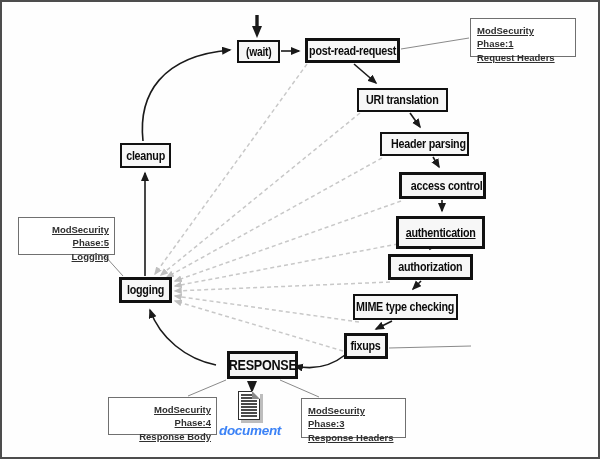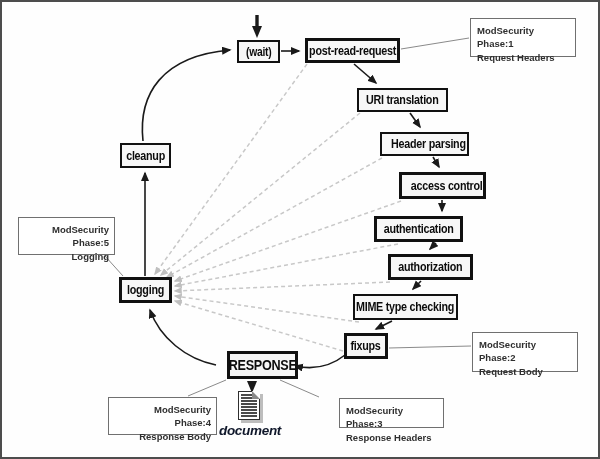--- a/index.html
+++ b/index.html
@@ -29,41 +29,41 @@
     font-weight:bold;font-size:12.5px;color:#0c0c0c;white-space:nowrap;
   }
   .node.thick{border-width:3px;}
   .nl{display:inline-block;transform:scaleX(0.86);letter-spacing:-0.3px;}
   #n-response .nl{font-size:14px;transform:scaleX(0.9);}
   #n-wait .nl{font-size:12px;}
 
   .ann{
     position:absolute;z-index:2;background:#fff;border:1px solid var(--annotation-border);
     box-sizing:border-box;padding:5px 5px 12px 6px;font-weight:bold;font-size:9.5px;
-    line-height:1.4;color:var(--annotation-text);
+    line-height:1.4;color:var(--annotation-text);text-decoration:underline;
   }
   .ann.right{text-align:right;}
   .ann span{display:block;}
 
   #doc-icon{position:absolute;left:236px;top:389px;z-index:2;}
   #doc-page{
     position:relative;width:22px;height:29px;background:#fff;border:1px solid #2e2e2e;
     box-shadow:3px 3px 0 #bdbdbd;box-sizing:border-box;
   }
   #doc-stripes{
     position:absolute;left:2px;top:2px;right:2px;bottom:2px;
     background:repeating-linear-gradient(to bottom,#4a4a4a 0,#4a4a4a 2px,#ffffff 2px,#ffffff 3px);
   }
   #doc-fold{
     position:absolute;right:-1px;top:-1px;width:0;height:0;
     border-top:8px solid #fefefe;border-left:8px solid #8a8a8a;
   }
   #doc-label{
     position:absolute;left:206px;top:421px;width:84px;z-index:2;text-align:center;
-    font-weight:bold;font-style:italic;font-size:13.5px;color:#0f172a;letter-spacing:-0.3px;
+    font-weight:bold;font-style:italic;font-size:13.5px;color:#3b82f6;letter-spacing:-0.3px;
   }
 </style>
 </head>
 <body>
 
 <div id="canvas">
 
   <svg id="lines" width="600" height="459" viewBox="0 0 600 459">
     <defs>
       <marker id="ah" markerWidth="6" markerHeight="6" refX="5" refY="2.5" orient="auto">
@@ -127,21 +127,21 @@
     </div>
 
   <div class="node" id="n-header" style="left:378px;top:130px;width:89px;height:24px;padding-left:8px;">
     <span class="nl">Header parsing</span>
     </div>
 
   <div class="node thick" id="n-access" style="left:397px;top:170px;width:87px;height:27px;padding-left:8px;">
     <span class="nl">access control</span>
     </div>
 
-  <div class="node thick" id="n-authn" style="left:372px;top:214px;width:89px;height:26px;">
+  <div class="node thick" id="n-authn" style="left:394px;top:214px;width:89px;height:33px;text-decoration:underline;">
     <span class="nl">authentication</span>
     </div>
 
   <div class="node thick" id="n-authz" style="left:386px;top:252px;width:85px;height:26px;">
     <span class="nl">authorization</span>
     </div>
 
   <div class="node" id="n-mime" style="left:351px;top:292px;width:105px;height:26px;">
     <span class="nl">MIME type checking</span>
     </div>
@@ -160,26 +160,22 @@
 
   <div class="node" id="n-cleanup" style="left:118px;top:141px;width:51px;height:25px;">
     <span class="nl">cleanup</span>
     </div>
 
   <div class="ann" style="left:468px;top:16px;width:106px;height:39px;">
     <span>ModSecurity Phase:1</span>
     <span>Request Headers</span>
   </div>
 
-  <div class="ann" style="left:470px;top:330px;width:106px;height:40px;">
-    <span>ModSecurity Phase:2</span>
-    <span>Request Body</span>
-  </div>
 
-  <div class="ann" style="left:299px;top:396px;width:105px;height:30px;margin-left:38px;">
+  <div class="ann" style="left:299px;top:396px;width:105px;height:40px;">
     <span>ModSecurity Phase:3</span>
     <span>Response Headers</span>
   </div>
 
   <div class="ann right" style="left:106px;top:395px;width:109px;height:38px;">
     <span>ModSecurity Phase:4</span>
     <span>Response Body</span>
   </div>
 
   <div class="ann right" style="left:16px;top:215px;width:97px;height:38px;">

